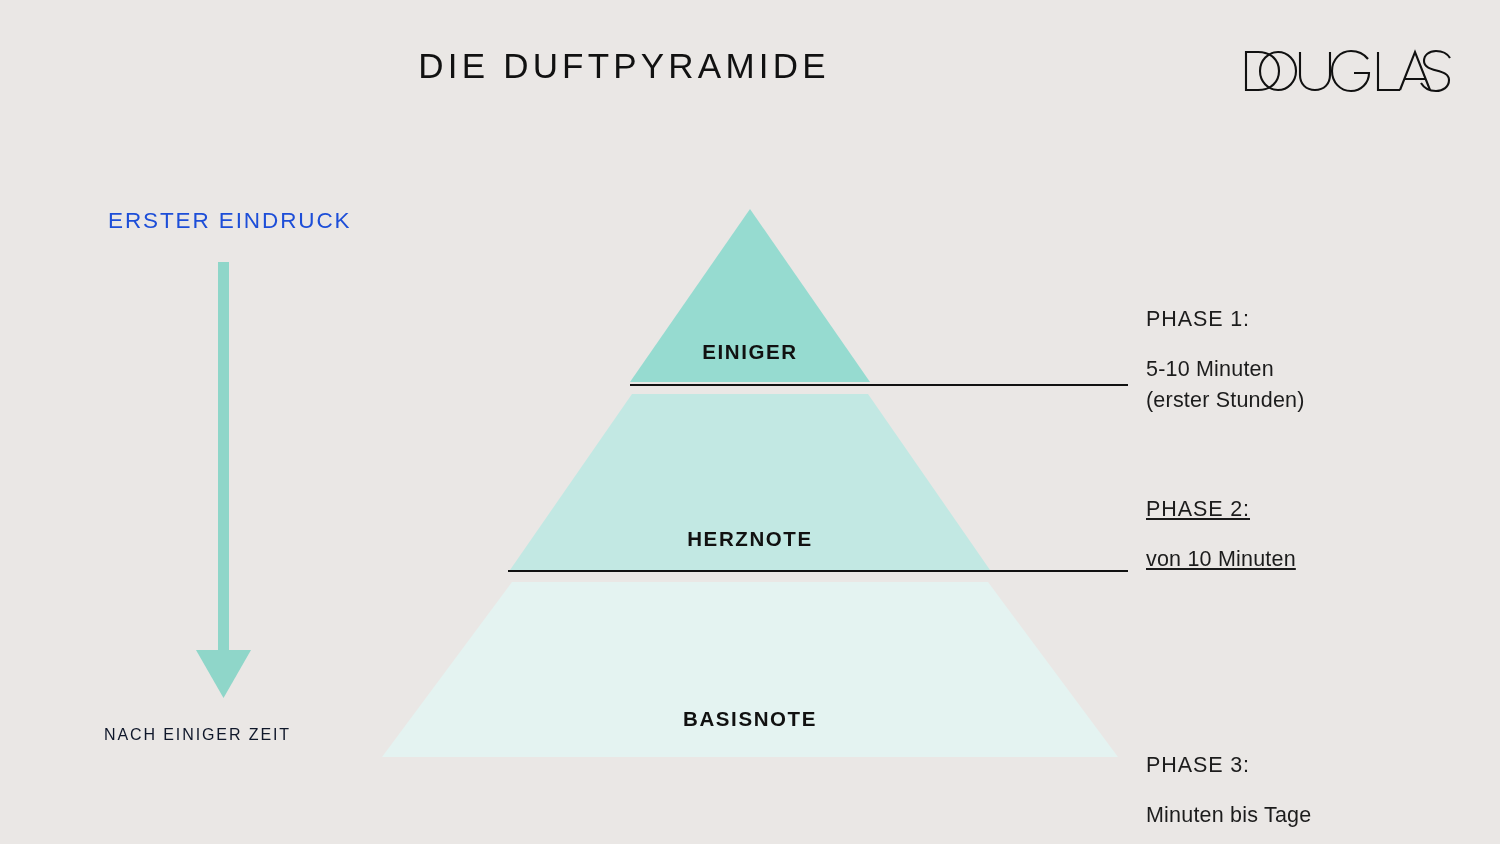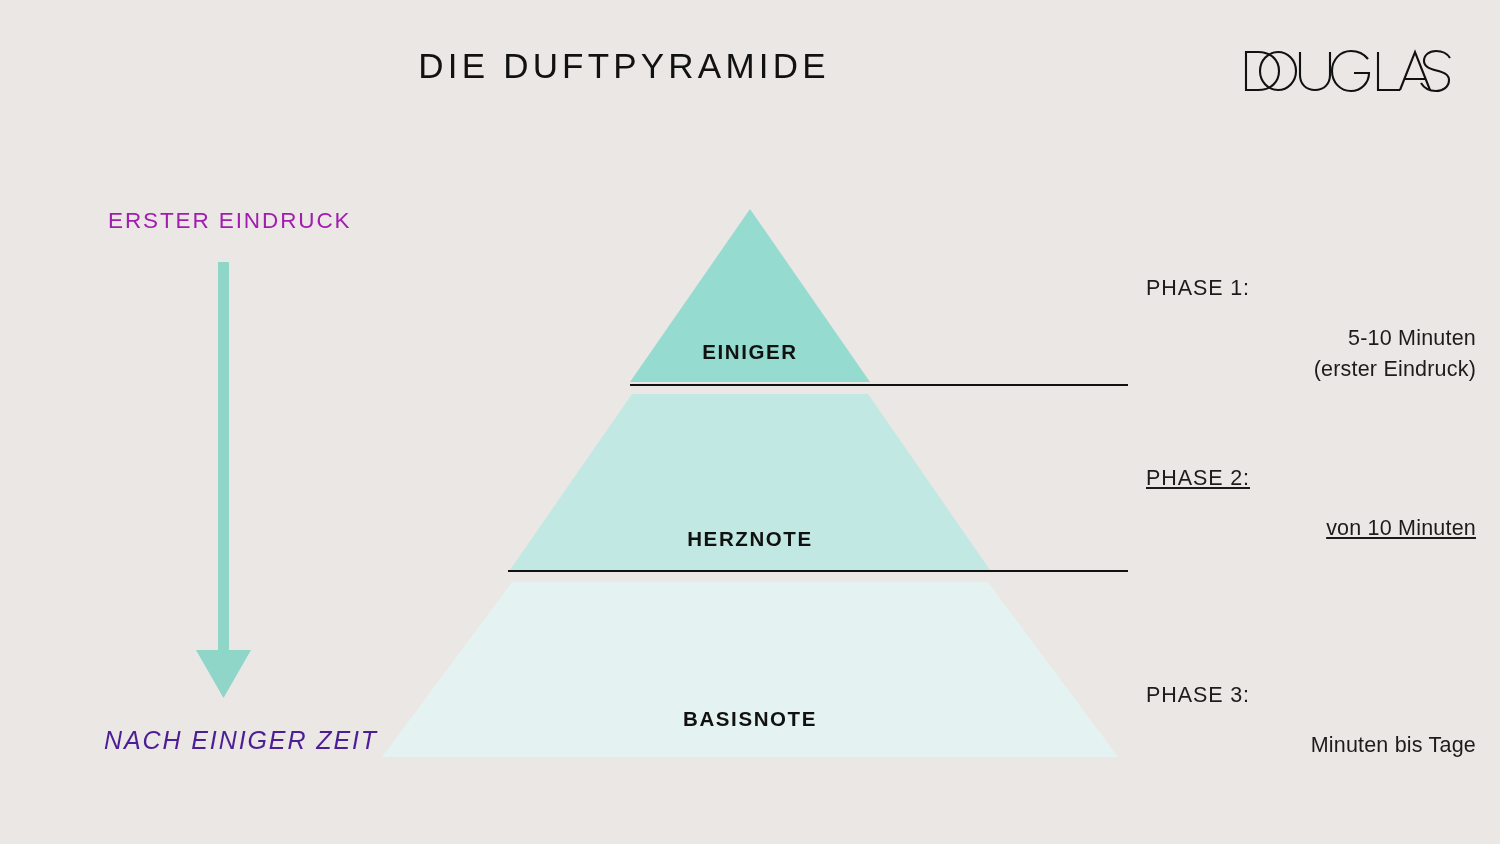--- a/index.html
+++ b/index.html
@@ -44,33 +44,32 @@
   }
   .brand-logo svg { display: block; width: 100%; height: 100%; }
 
   
   .timeline-top-label {
     position: absolute;
     left: 108px;
     top: 208px;
     font-size: 22.5px;
     letter-spacing: 1.9px;
-    color: #a21caf;
+    color: #1d4ed8;
     white-space: nowrap;
   }
 
   .timeline-bottom-label {
     position: absolute;
     left: 104px;
     top: 726px;
-    font-size: 25px;
+    font-size: 16px;
     letter-spacing: 1.9px;
-    color: #4c1d95;
-    white-space: nowrap;
-    font-style: italic;
+    color: #0f172a;
+    white-space: nowrap;
   }
 
   .timeline-arrow {
     position: absolute;
     left: 188px;
     top: 262px;
     width: 72px;
     height: 440px;
   }
   .timeline-arrow svg { display: block; width: 100%; height: 100%; }
@@ -106,40 +105,40 @@
     border-top: 2px solid #111;
   }
   .rule.r1 { left: 630px; top: 384px; width: 498px; }
   .rule.r2 { left: 508px; top: 570px; width: 620px; }
 
   
   .phase {
     position: absolute;
     left: 1146px;
     width: 330px;
+    margin-top: 31px;
   }
   .phase .phase-title {
     font-size: 21.5px;
     letter-spacing: 0.9px;
     color: #1c1c1c;
     white-space: nowrap;
   }
   .phase .phase-detail {
     margin-top: 22px;
     font-size: 21.5px;
     line-height: 1.42;
     letter-spacing: 0.2px;
     color: #1c1c1c;
-    text-align: right;
   }
   .phase .phase-detail .ln { display: block; white-space: nowrap; }
 
   .phase.p1 { top: 276px; }
   .phase.p2 { top: 466px; text-decoration: underline; }
-  .phase.p3 { top: 683px; }
+  .phase.p3 { top: 722px; }
 </style>
 </head>
 <body>
 
 <div class="stage">
 
   <div class="page-title">DIE DUFTPYRAMIDE</div>
 
   <div class="brand-logo">
     <svg viewBox="0 0 210 54" xmlns="http://www.w3.org/2000/svg">
@@ -186,21 +185,21 @@
   <div class="band-label basis">BASISNOTE</div>
   <div class="band-label herz">HERZNOTE</div>
 
   <div class="rule r1"></div>
   <div class="rule r2"></div>
 
   <div class="phase p1">
     <div class="phase-title">PHASE 1:</div>
     <div class="phase-detail">
       <span class="ln">5-10 Minuten</span>
-      <span class="ln">(erster Eindruck)</span>
+      <span class="ln">(erster Stunden)</span>
     </div>
   </div>
 
   <div class="phase p2">
     <div class="phase-title">PHASE 2:</div>
     <div class="phase-detail">
       <span class="ln">von 10 Minuten</span>
     </div>
   </div>
 

